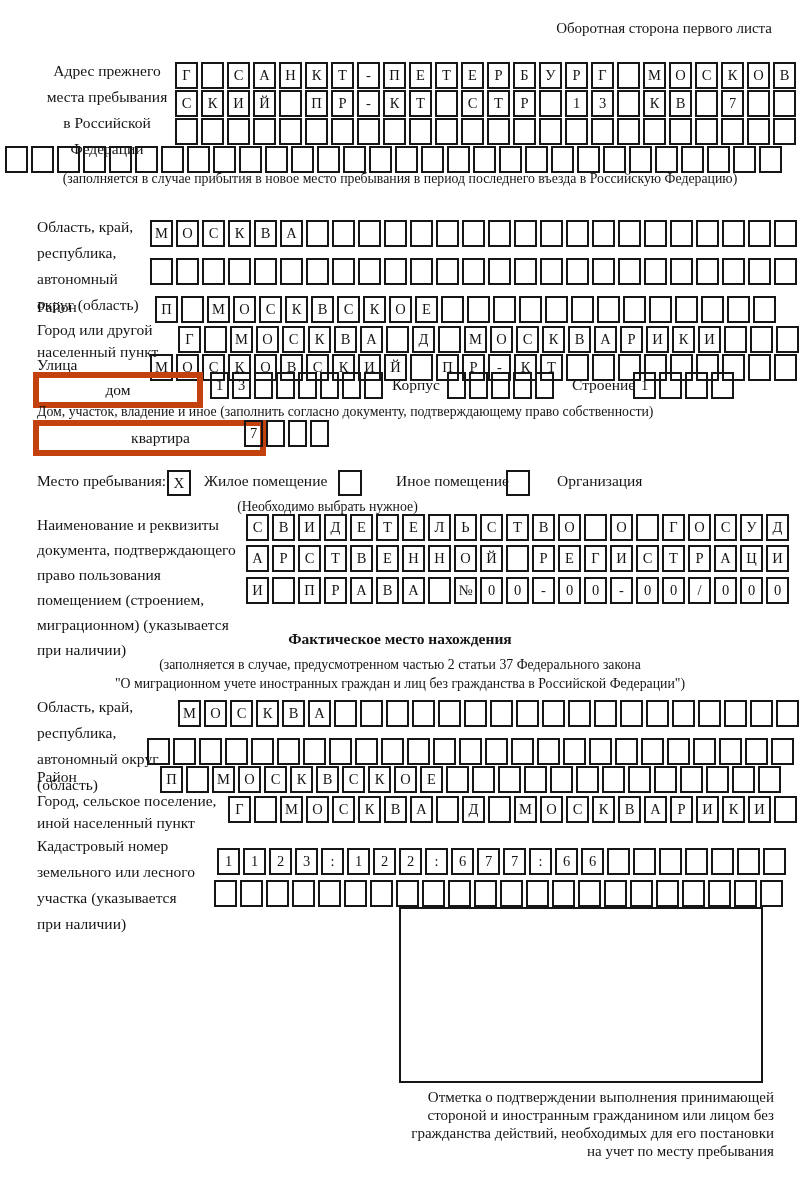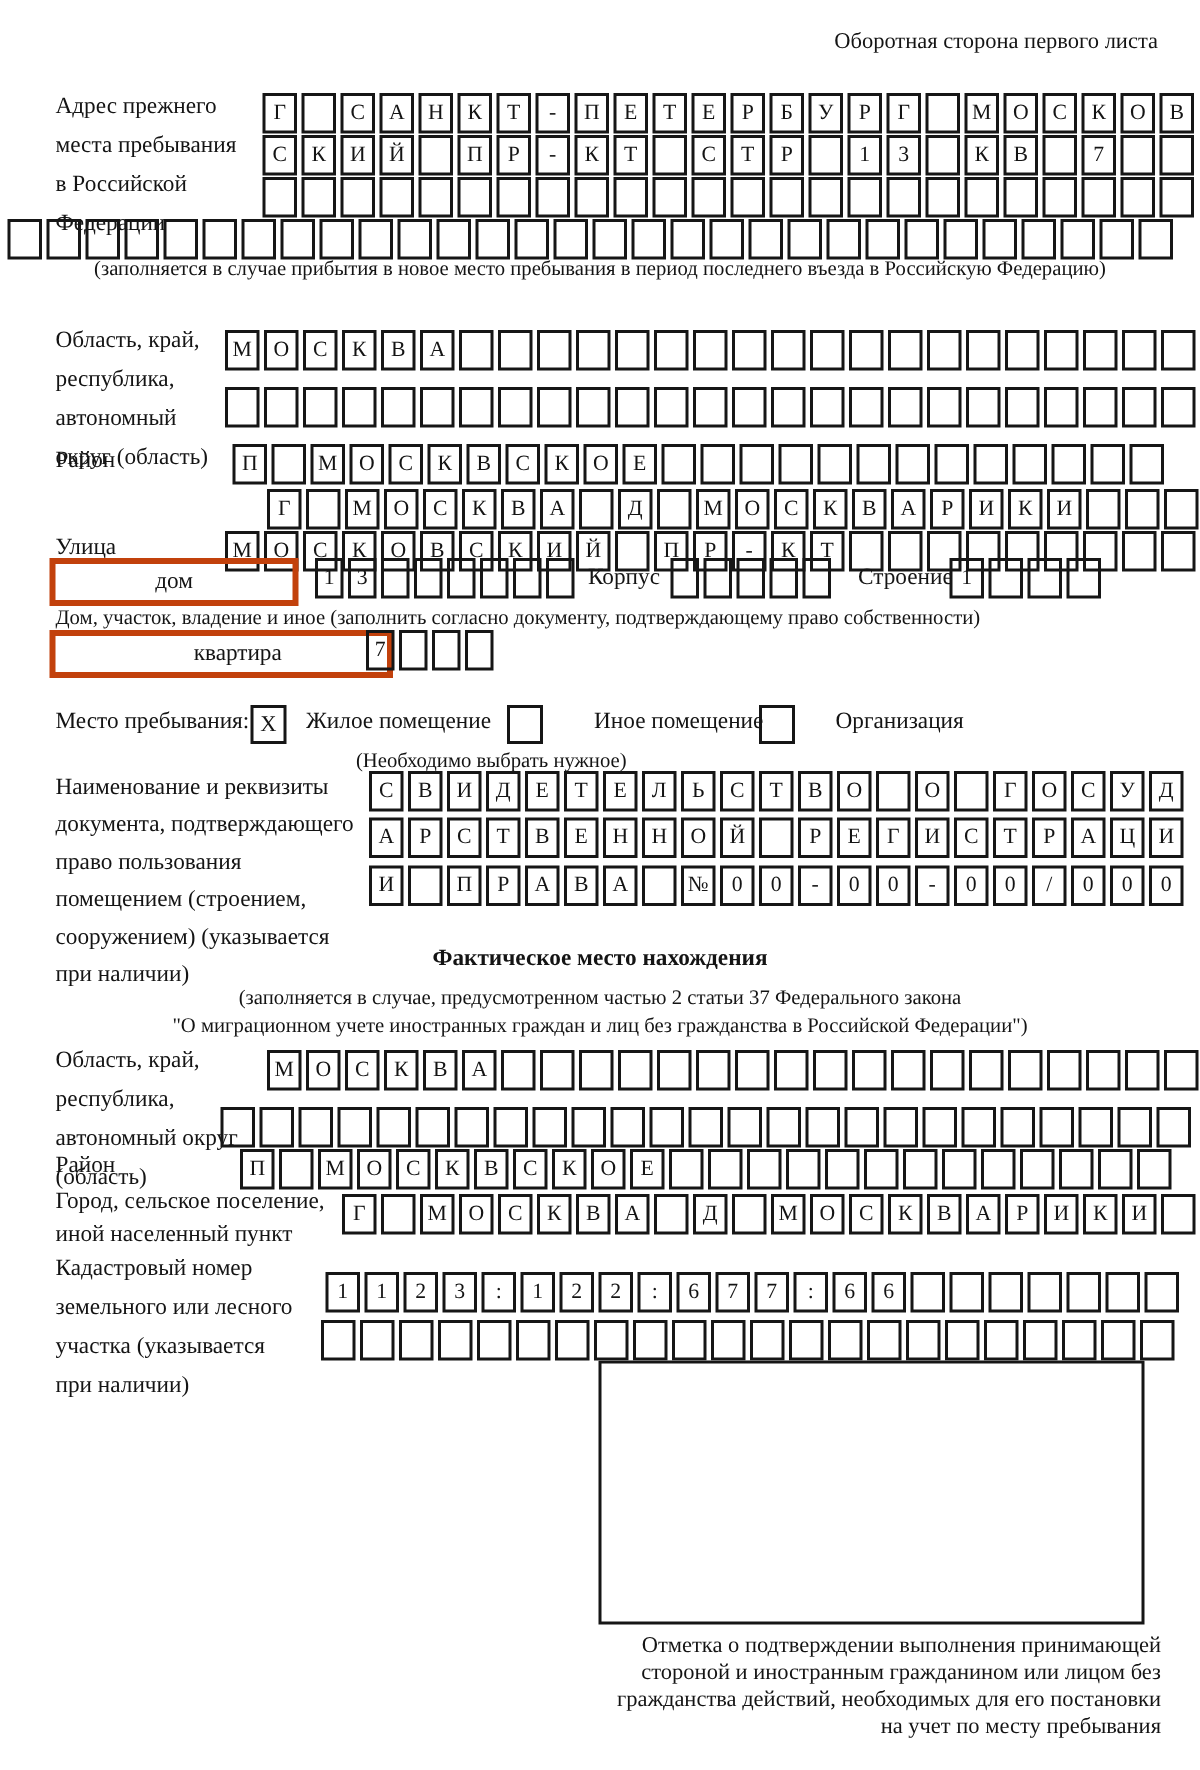--- a/index.html
+++ b/index.html
@@ -14,29 +14,29 @@
 
   .hdr { position:absolute; left:0; width:100%; text-align:center; font-weight:bold; font-size:15.5px; }
   .note { position:absolute; font-size:13.8px; }
   .note.center { left:0; width:100%; text-align:center; }
 
   .cells { position:absolute; display:flex; gap:3px; }
   .cell { width:19px; height:23px; border:2px solid #161616; display:flex; align-items:center;
           justify-content:center; font-size:14.5px; flex:0 0 auto; }
   .cells-sm .cell { width:15px; }
 
-  .wbox { position:absolute; height:24px; border:4px solid #c2410c; display:flex;
+  .wbox { position:absolute; height:24px; border:6px solid #c2410c; display:flex;
           align-items:center; justify-content:center; font-size:15.5px; }
   .inline-lbl { position:absolute; font-size:15.5px; }
 
   .cbx { position:absolute; width:20px; height:22px; border:2px solid #161616; display:flex;
          align-items:center; justify-content:center; font-size:15px; }
 
   
-  #lbl-prev { left:37px; top:58px; width:140px; }
+  #lbl-prev { left:37px; top:58px; width:140px;text-align:center; }
   #g-prev1 { left:175px; top:62px; }
   #g-prev2 { left:175px; top:90px; }
   #g-prev3 { left:175px; top:118px; }
   #g-prev4 { left:5px;  top:146px; }
   #note-prev { top:171px; }
   #hdr-s2 { top:194px; }
 
   #lbl-reg2 { left:37px; top:214px; width:118px; }
   #g-reg2a { left:150px; top:220px; }
   #g-reg2b { left:150px; top:258px; }
@@ -303,20 +303,22 @@
       <div class="cell"></div>
       <div class="cell"></div>
       <div class="cell"></div>
       <div class="cell"></div>
       <div class="cell"></div>
       <div class="cell"></div>
       <div class="cell"></div>
       <div class="cell"></div>
     </div>
 
+  <div class="lbl lh22" id="lbl-city2">Город или другой
+населенный пункт</div>
   <div class="cells" id="g-city2">
       <div class="cell">Г</div>
       <div class="cell"></div>
       <div class="cell">М</div>
       <div class="cell">О</div>
       <div class="cell">С</div>
       <div class="cell">К</div>
       <div class="cell">В</div>
       <div class="cell">А</div>
       <div class="cell"></div>
@@ -408,21 +410,21 @@
   <div class="cbx" id="cbx-2"></div>
   <div class="inline-lbl" id="lbl-opt2">Иное помещение</div>
   <div class="cbx" id="cbx-3"></div>
   <div class="inline-lbl" id="lbl-opt3">Организация</div>
   <div class="note" id="note-choose">(Необходимо выбрать нужное)</div>
 
   <div class="lbl lh25" id="lbl-doc">Наименование и реквизиты
 документа, подтверждающего
 право пользования
 помещением (строением,
-сооружением) (указывается
+миграционном) (указывается
 при наличии)</div>
   <div class="cells" id="g-doc1">
       <div class="cell">С</div>
       <div class="cell">В</div>
       <div class="cell">И</div>
       <div class="cell">Д</div>
       <div class="cell">Е</div>
       <div class="cell">Т</div>
       <div class="cell">Е</div>
       <div class="cell">Л</div>

